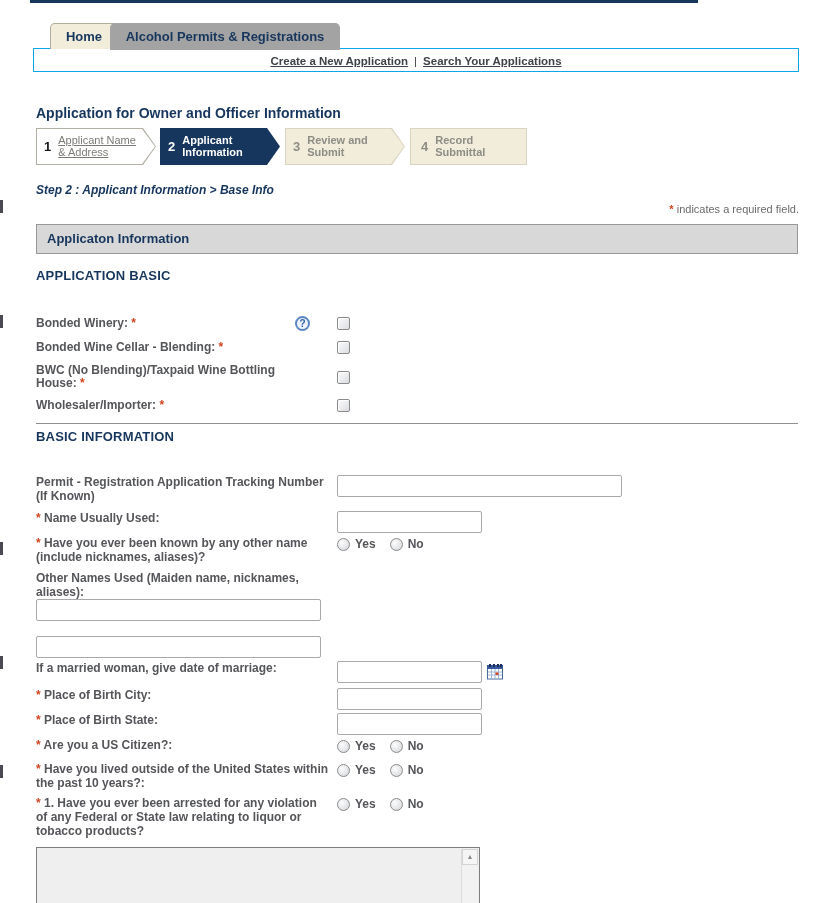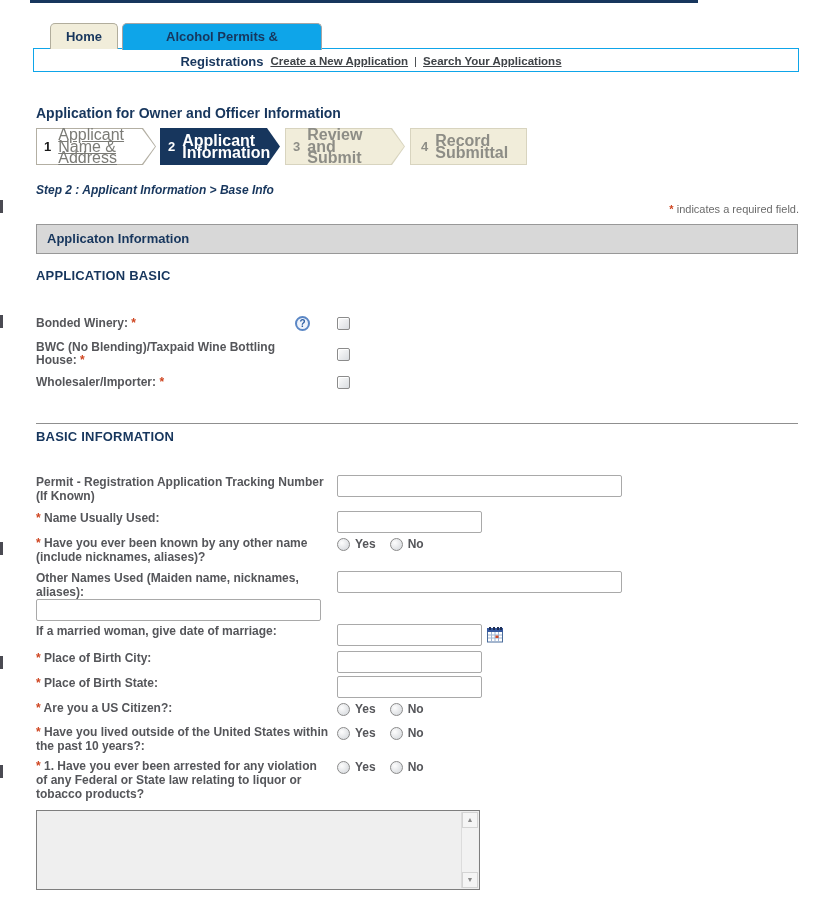--- a/index.html
+++ b/index.html
@@ -14,34 +14,34 @@
   
   .tabstrip { position:absolute; left:33px; top:23px; width:766px; height:49px; }
   .linkbox { position:absolute; left:0; top:25px; width:766px; height:24px; background:#fff;
              border:1px solid #0ea5e9; text-align:center; line-height:22px; }
   .linkbox a, .linkbox .lnk { color:#3f4347; font-size:11.5px; font-weight:bold; text-decoration:underline; cursor:pointer; }
   .linkbox .sep { color:#3f4347; font-size:11.5px; text-decoration:none; margin:0 6px; }
   .tab { position:absolute; top:0; height:26px; border:1px solid #b1ad9c; border-bottom:none;
          border-radius:5px 5px 0 0; font-size:13px; font-weight:bold; color:#17365d;
          text-align:center; line-height:25px; cursor:pointer; }
   .tab.home { left:17px; width:68px; background:#f1edda; }
-  .tab.active { left:89px; width:200px; background:#0ea5e9; border-color:#a5a5a5; height:27px; z-index:2; }
+  .tab.active { left:77px; width:230px; background:#a3a3a3; border-color:#a5a5a5; height:27px; z-index:2; }
 
   
   .page-title { position:absolute; left:36px; top:105px; font-size:14px; font-weight:bold; color:#17365d; }
 
   
   .wizard { position:absolute; left:36px; top:128px; height:37px; }
   .step { position:absolute; top:0; height:37px; }
   .chev, .chev-in { clip-path: polygon(0 0, calc(100% - 13px) 0, 100% 50%, calc(100% - 13px) 100%, 0 100%); }
   .step .fill { position:absolute; inset:0; }
   .step .bordered-in { position:absolute; inset:1px; }
   .step .content { position:absolute; inset:0; display:flex; align-items:center; padding-left:8px; z-index:3; }
   .step .num { font-size:13px; font-weight:bold; margin-right:7px; }
-  .step .lab { font-size:16px; line-height:11.5px; width:78px; }
+  .step .lab { font-size:11px; line-height:11.5px; width:78px; }
   .s1 { left:0; width:120px; }
   .s1 .fill { background:#b3afa3; }
   .s1 .bordered-in { background:#fff; }
   .s1 .num { color:#1a1a1a; }
   .s1 .lab { color:#7b7b76; text-decoration:underline; cursor:pointer; }
   .s2 { left:124px; width:120px; }
   .s2 .fill { background:#17365d; }
   .s2 .num { color:#fff; }
   .s2 .lab { color:#fff; font-weight:bold; }
   .s3 { left:249px; width:120px; }
@@ -87,21 +87,21 @@
   
   .form { position:absolute; left:36px; top:475px; width:762px; }
   .frow { display:flex; align-items:flex-start; }
   .flbl { width:301px; font-size:12px; font-weight:bold; color:#55565a; line-height:14px; padding-right:8px; }
   .fval { display:flex; align-items:flex-start; }
   .ti { height:22px; border:1px solid #a9a9a9; border-radius:2px; background:#fff; font-size:12px;
         padding:0 4px; font-family:"Liberation Sans", sans-serif; }
   .ti.wide { width:285px; }
   .ti.narrow { width:145px; }
   .r1 { margin-bottom:8px; }  .r2 { margin-bottom:3px; }  .r3b { margin-bottom:7px; }
-  .r4 { margin-bottom:0; }  .r5 { margin-bottom:3px; }  .r6 { margin-bottom:5px; }
+  .r4 { margin-bottom:15px;flex-direction:column; }  .r5 { margin-bottom:3px; }  .r6 { margin-bottom:5px; }
   .r7 { margin-bottom:3px; }  .r8 { margin-bottom:3px; }  .r9 { margin-bottom:9px; }
   .r10 { margin-bottom:6px; } .r11 { margin-bottom:9px; }
 
   .radio-group { display:flex; align-items:center; margin-top:1px; }
   .radio-group .opt { display:flex; align-items:center; margin-right:14px; cursor:pointer; }
   .rdo { width:13px; height:13px; border:1px solid #8b8b8b; border-radius:50%;
          background:radial-gradient(circle at 35% 35%, #fdfdfd 0%, #d5d8dc 90%); margin-right:5px; }
   .radio-group .olbl { font-size:12px; font-weight:bold; color:#55565a; }
 
   .cal-btn { margin-left:5px; margin-top:3px; cursor:pointer; line-height:0; }
@@ -177,20 +177,25 @@
   <div class="section-bar">Applicaton Information</div>
 
   <div class="sec-head h-app">APPLICATION BASIC</div>
 
   <div class="app-rows">
     <div class="arow">
       <div class="albl"><span>Bonded Winery:</span> <span class="req">*</span></div>
       <div class="helpslot">
           <div class="help-icon">?</div>
         </div>
+      <div class="cbox"></div>
+    </div>
+    <div class="arow">
+      <div class="albl"><span>Bonded Wine Cellar - Blending:</span> <span class="req">*</span></div>
+      <div class="helpslot"></div>
       <div class="cbox"></div>
     </div>
     <div class="arow r3">
       <div class="albl"><span>BWC (No Blending)/Taxpaid Wine Bottling House:</span> <span class="req">*</span></div>
       <div class="helpslot"></div>
       <div class="cbox"></div>
     </div>
     <div class="arow">
       <div class="albl"><span>Wholesaler/Importer:</span> <span class="req">*</span></div>
       <div class="helpslot"></div>

